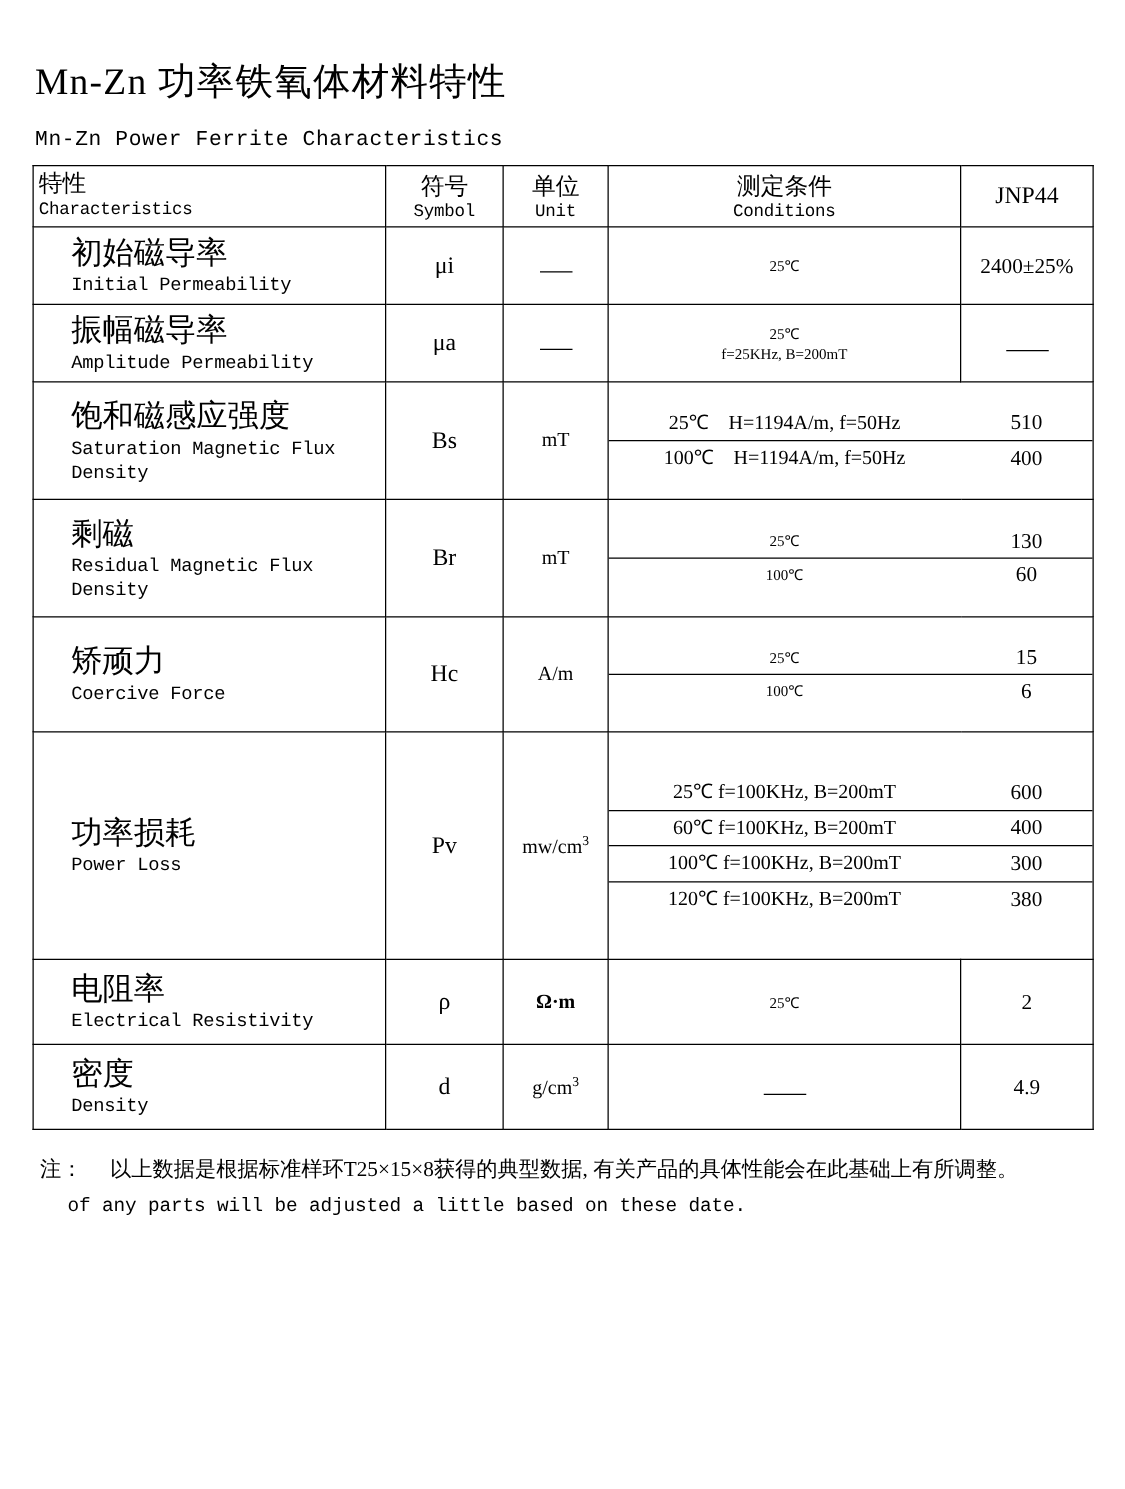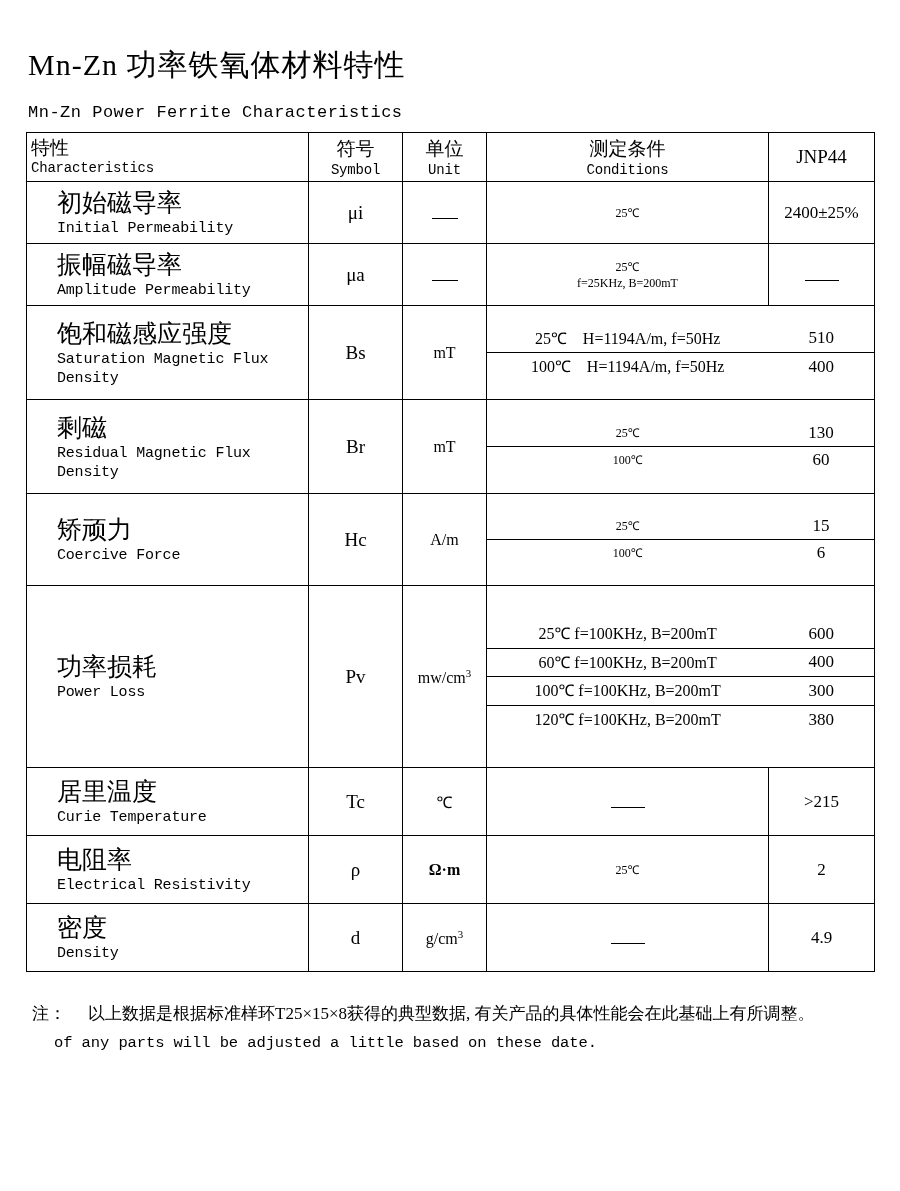--- a/index.html
+++ b/index.html
@@ -117,21 +117,21 @@
     padding: 3px 4px;
     text-align: center;
   }
   table.sub tr:last-child td { border-bottom: 0; }
   .sub-cond { width: 282px; }
   .sub-val  { width: 106px; }
   .nopad { padding: 0 !important; }
   sup { font-size: 0.68em; vertical-align: super; }
 
   .notes {
-    margin: 30px 6px 0 6px;
+    margin: 20px 6px 0 6px;
     font-size: 16px;
   }
   .note-cn {
     font-family: "Liberation Serif", serif;
     font-size: 17px;
     margin-bottom: 6px;
     white-space: nowrap;
   }
   .note-cn .gap { display: inline-block; width: 22px; }
   .note-en {
@@ -319,30 +319,20 @@
               </tr>
               <tr>
                 <td class="cond cond-sm">120℃  f=100KHz, B=200mT</td>
                 <td class="val">380</td>
               </tr>
             </tbody>
           </table>
         </td>
       </tr>
 
-      <tr style="height:68px">
-        <td class="cell-char">
-          <span class="cn">居里温度</span>
-          <span class="en">Curie Temperature</span>
-        </td>
-        <td class="sym">Tc</td>
-        <td class="unit">℃</td>
-        <td class="cond"><span class="dash-wide"></span></td>
-        <td class="val">&gt;215</td>
-      </tr>
 
       <tr style="height:68px">
         <td class="cell-char">
           <span class="cn">电阻率</span>
           <span class="en">Electrical Resistivity</span>
         </td>
         <td class="sym">ρ</td>
         <td class="unit" style="font-weight:bold">Ω·m</td>
         <td class="cond">25℃</td>
         <td class="val">2</td>

